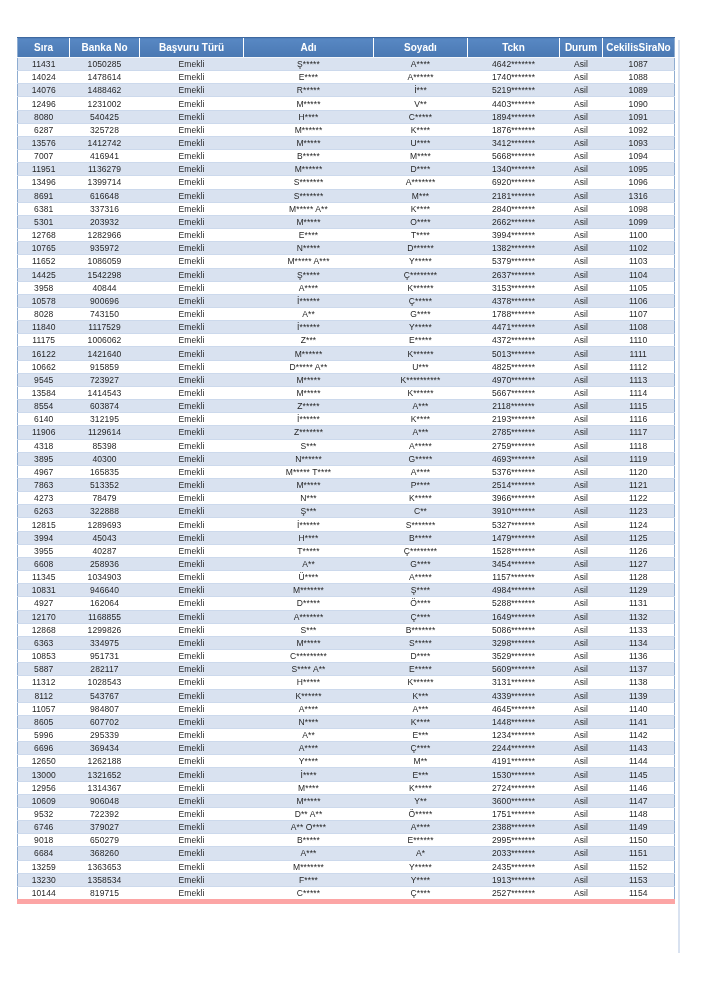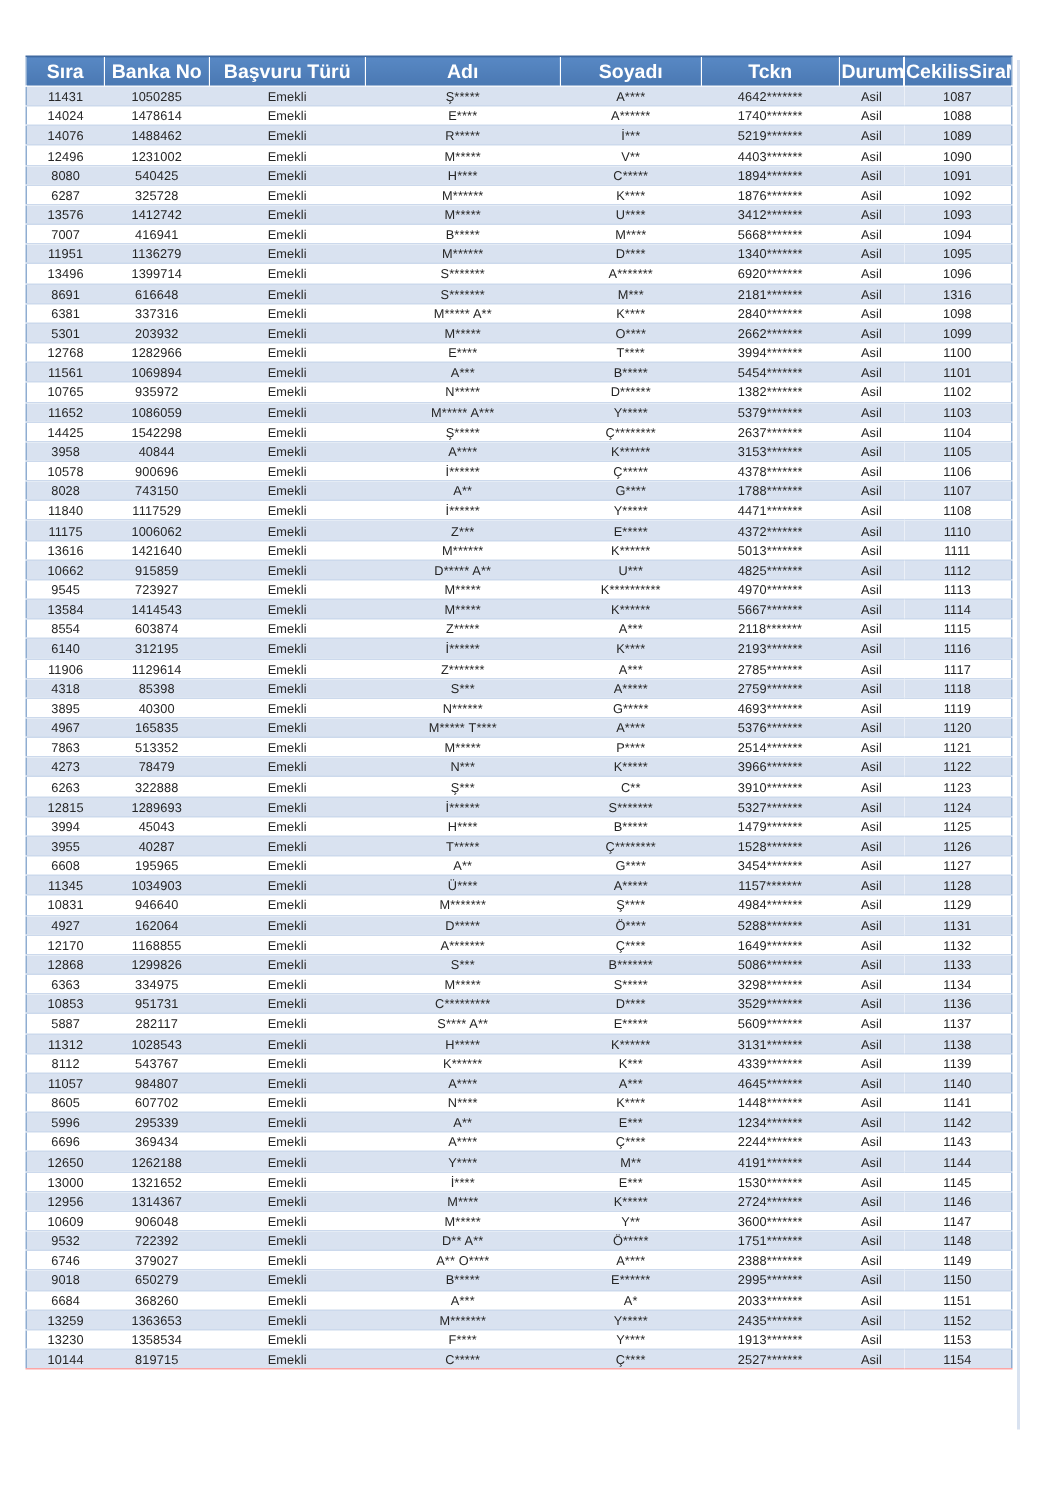--- a/index.html
+++ b/index.html
@@ -20,21 +20,21 @@
     left: 17px;
     top: 37px;
     width: 657px;
     border-collapse: collapse;
     table-layout: fixed;
     border: 1px solid #8fadd1;
   }
   table.results thead th {
     background: linear-gradient(#5888c4, #4a78b2);
     color: #ffffff;
-    font-size: 13px;
+    font-size: 10px;
     font-weight: bold;
     height: 19px;
     padding: 0 1px;
     text-align: center;
     vertical-align: middle;
     border-top: 1px solid #3f69a0;
     border-bottom: 1px solid #f3f6fa;
     border-left: 1px solid rgba(255,255,255,0.25);
     white-space: nowrap;
     overflow: hidden;
@@ -47,21 +47,21 @@
     text-align: center;
     vertical-align: middle;
     padding: 0 1px;
     border-bottom: 1px solid #ccd9ec;
     white-space: nowrap;
     overflow: hidden;
     letter-spacing: 0.1px;
   }
   table.results tbody tr:nth-child(odd) td { background: #d9e2f0; }
   table.results tbody tr:nth-child(even) td { background: #ffffff; }
-  table.results tbody tr:last-child td { border-bottom: 1px solid #fca5a5; }
+  table.results tbody tr:last-child td { border-bottom: 5px solid #fca5a5; }
   .table-right-shadow {
     position: absolute;
     left: 678px;
     top: 40px;
     width: 2px;
     height: 913px;
     background: #d9e2f0;
   }
 </style>
 </head>
@@ -226,30 +226,20 @@
           <td>12768</td>
           <td>1282966</td>
           <td>Emekli</td>
           <td>E****</td>
           <td>T****</td>
           <td>3994*******</td>
           <td>Asil</td>
           <td>1100</td>
         </tr>
         <tr>
-          <td>11561</td>
-          <td>1069894</td>
-          <td>Emekli</td>
-          <td>A***</td>
-          <td>B*****</td>
-          <td>5454*******</td>
-          <td>Asil</td>
-          <td>1101</td>
-        </tr>
-        <tr>
           <td>10765</td>
           <td>935972</td>
           <td>Emekli</td>
           <td>N*****</td>
           <td>D******</td>
           <td>1382*******</td>
           <td>Asil</td>
           <td>1102</td>
         </tr>
         <tr>
@@ -316,21 +306,21 @@
           <td>11175</td>
           <td>1006062</td>
           <td>Emekli</td>
           <td>Z***</td>
           <td>E*****</td>
           <td>4372*******</td>
           <td>Asil</td>
           <td>1110</td>
         </tr>
         <tr>
-          <td>13616</td>
+          <td>16122</td>
           <td>1421640</td>
           <td>Emekli</td>
           <td>M******</td>
           <td>K******</td>
           <td>5013*******</td>
           <td>Asil</td>
           <td>1111</td>
         </tr>
         <tr>
           <td>10662</td>
@@ -477,21 +467,21 @@
           <td>40287</td>
           <td>Emekli</td>
           <td>T*****</td>
           <td>Ç********</td>
           <td>1528*******</td>
           <td>Asil</td>
           <td>1126</td>
         </tr>
         <tr>
           <td>6608</td>
-          <td>195965</td>
+          <td>258936</td>
           <td>Emekli</td>
           <td>A**</td>
           <td>G****</td>
           <td>3454*******</td>
           <td>Asil</td>
           <td>1127</td>
         </tr>
         <tr>
           <td>11345</td>
           <td>1034903</td>

